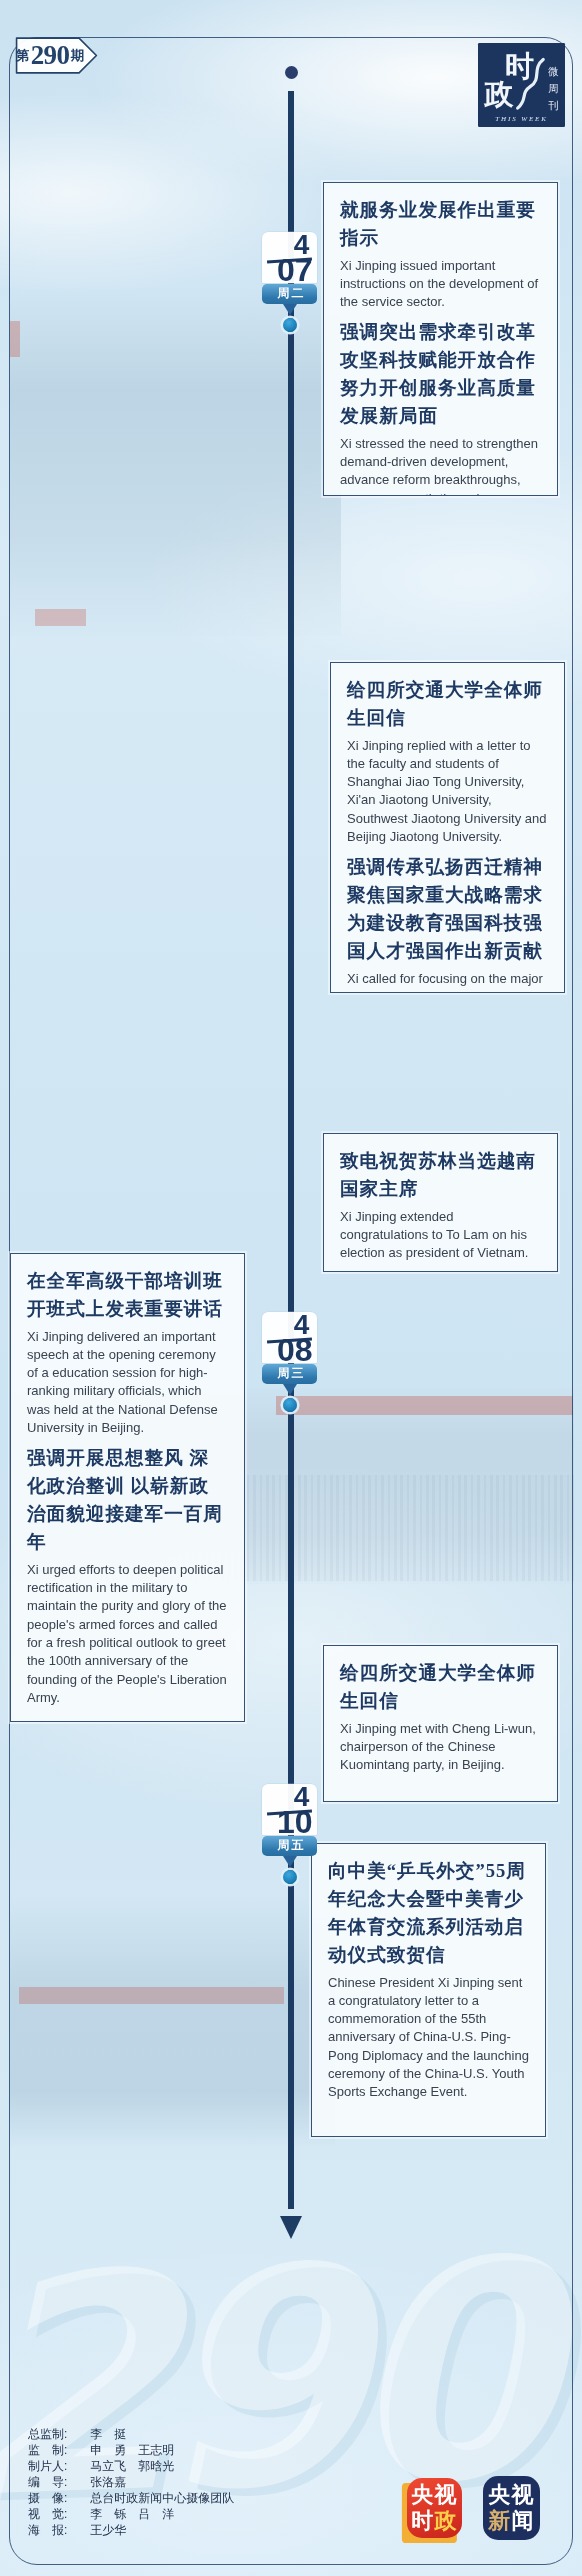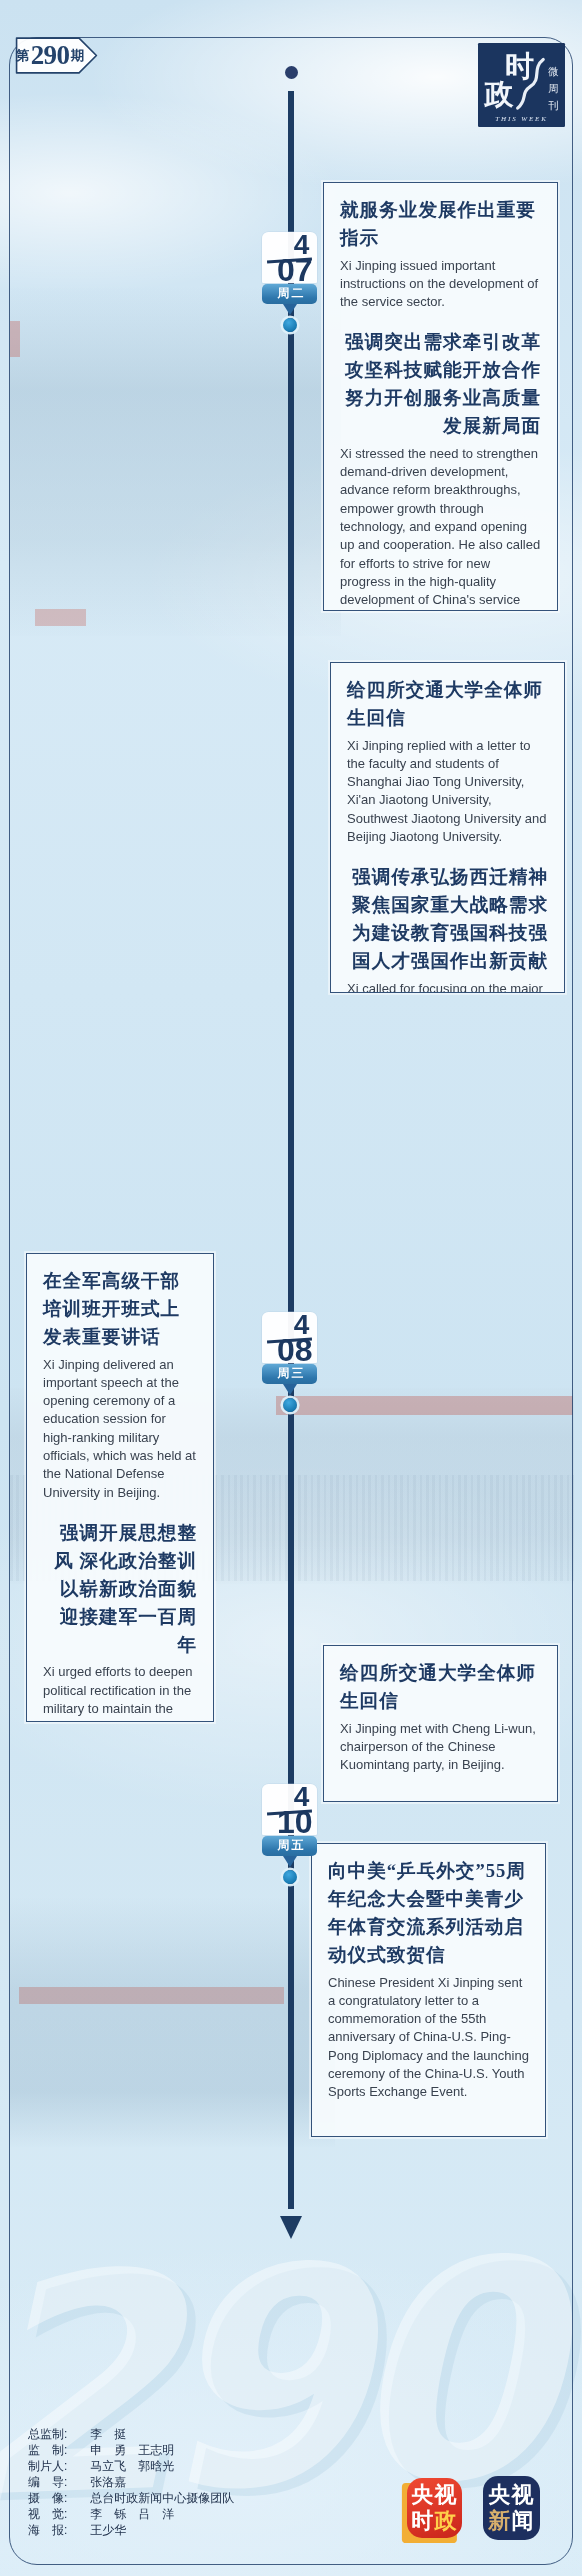--- a/index.html
+++ b/index.html
@@ -53,21 +53,21 @@
   .db-pointer{width:0;height:0;margin:0 auto;border-left:7px solid transparent;border-right:7px solid transparent;border-top:11px solid #27639a;}
   .db-dot{width:14px;height:14px;border-radius:50%;margin:3.2px auto 0;
     background:radial-gradient(circle at 40% 32%,#3fa8e0,#1273ab 78%);
     box-shadow:0 0 0 2.6px rgba(222,240,250,0.95);}
   
   .card{position:absolute;box-sizing:border-box;width:235px;background:rgba(247,251,253,0.94);
     border:1.3px solid #33527a;box-shadow:0 0 0 1.9px rgba(255,255,255,0.5);
     padding:13px 16px;overflow:hidden;z-index:4;}
   .t-zh{font-family:"Liberation Serif","DejaVu Serif",serif;font-size:18.6px;font-weight:700;
     color:#1e3a63;line-height:28px;letter-spacing:1px;}
-  .t-sub{margin-top:17px;text-align:right;}
+  .t-sub{margin-top:7px;}
   .t-en{font-size:13px;color:#39424f;line-height:18.3px;margin-top:4.5px;}
   
   .issue{left:14px;top:36px;width:85px;height:39px;z-index:5;}
   .issue-text{position:absolute;left:0;top:0;width:72px;height:39px;display:flex;
     align-items:center;justify-content:center;color:#24436b;font-family:"Liberation Serif","DejaVu Serif",serif;}
   .issue-text .small{font-size:13.5px;font-weight:600;}
   .issue-text .big{font-size:27px;font-weight:600;letter-spacing:-0.6px;margin:0 1.3px;}
   
   .brand{left:478px;top:43px;width:87px;height:84px;background:#1b355f;z-index:5;border-radius:1.3px;}
   .brand .shi{position:absolute;left:27px;top:3.9px;font-size:29px;font-weight:700;color:#f2f6fb;
@@ -142,36 +142,40 @@
     <div class="db-box">
       <span class="db-month">4</span>
       <span class="db-bar"></span>
       <span class="db-day">10</span>
     </div>
     <div class="db-tab">周五</div>
     <div class="db-pointer"></div>
     <div class="db-dot"></div>
   </div>
 
-  <div class="card" style="left:323px;top:182px;height:429px">
+  <div class="card" style="left:323px;top:182px;height:314px">
     <div class="t-zh">就服务业发展作出重要指示</div>
     <div class="t-en">Xi Jinping issued important instructions on the development of the service sector.</div>
     <div class="t-zh t-sub">强调突出需求牵引改革攻坚科技赋能开放合作努力开创服务业高质量发展新局面</div>
     <div class="t-en">Xi stressed the need to strengthen demand-driven development, advance reform breakthroughs, empower growth through technology, and expand opening up and cooperation. He also called for efforts to strive for new progress in the high-quality development of China's service sector.</div>
   </div>
 
   <div class="card" style="left:330px;top:662px;height:331px">
     <div class="t-zh">给四所交通大学全体师生回信</div>
     <div class="t-en">Xi Jinping replied with a letter to the faculty and students of Shanghai Jiao Tong University, Xi'an Jiaotong University, Southwest Jiaotong University and Beijing Jiaotong University.</div>
     <div class="t-zh t-sub">强调传承弘扬西迁精神聚焦国家重大战略需求为建设教育强国科技强国人才强国作出新贡献</div>
     <div class="t-en">Xi called for focusing on the major strategic needs of the country and making new contributions to building its strength in education, science and technology, and talent.</div>
   </div>
 
-
-  <div class="card" style="left:26px;top:1253px;width:188px;height:469px">
+  <div class="card" style="left:323px;top:1133px;height:139px">
+    <div class="t-zh">致电祝贺苏林当选越南国家主席</div>
+    <div class="t-en">Xi Jinping extended congratulations to To Lam on his election as president of Vietnam.</div>
+  </div>
+
+  <div class="card" style="left:10px;top:1253px;width:235px;height:469px">
     <div class="t-zh">在全军高级干部培训班开班式上发表重要讲话</div>
     <div class="t-en">Xi Jinping delivered an important speech at the opening ceremony of a education session for high-ranking military officials, which was held at the National Defense University in Beijing.</div>
     <div class="t-zh t-sub">强调开展思想整风 深化政治整训 以崭新政治面貌迎接建军一百周年</div>
     <div class="t-en">Xi urged efforts to deepen political rectification in the military to maintain the purity and glory of the people's armed forces and called for a fresh political outlook to greet the 100th anniversary of the founding of the People's Liberation Army.</div>
   </div>
 
   <div class="card" style="left:323px;top:1645px;height:157px">
     <div class="t-zh">给四所交通大学全体师生回信</div>
     <div class="t-en">Xi Jinping met with Cheng Li-wun, chairperson of the Chinese Kuomintang party, in Beijing.</div>
   </div>

